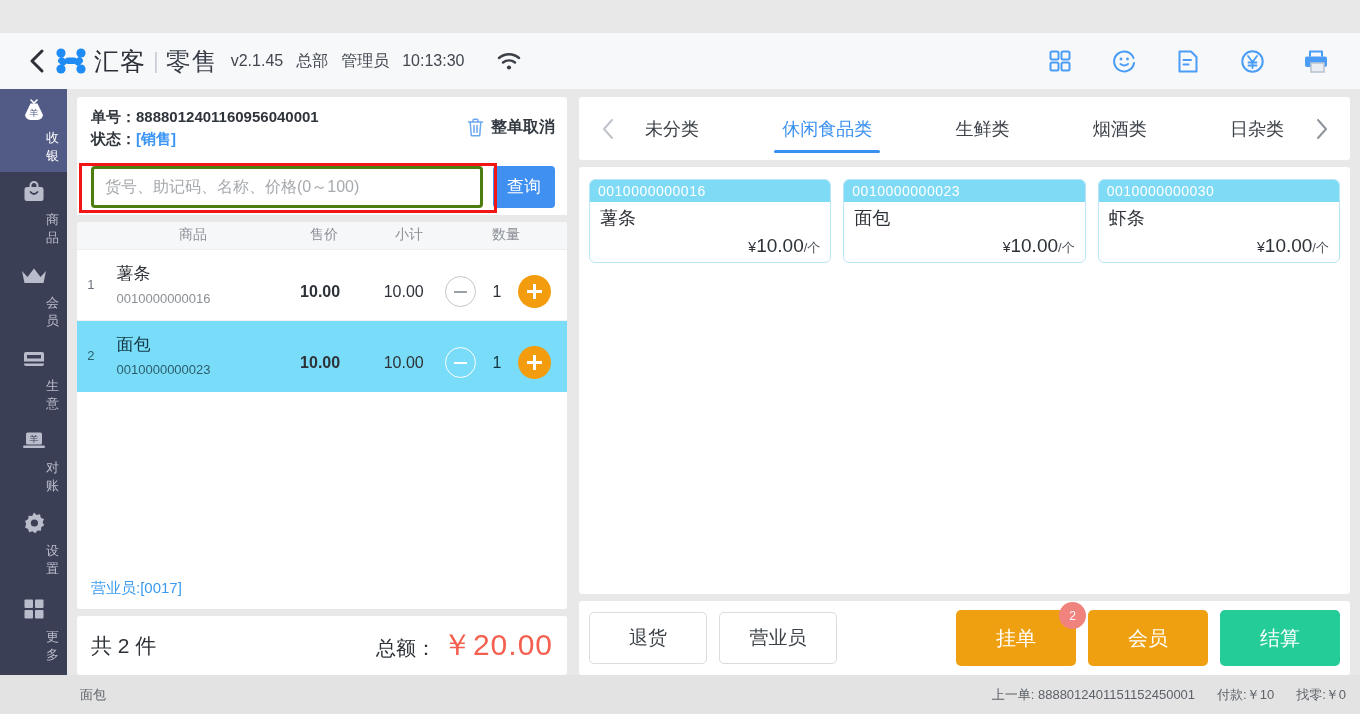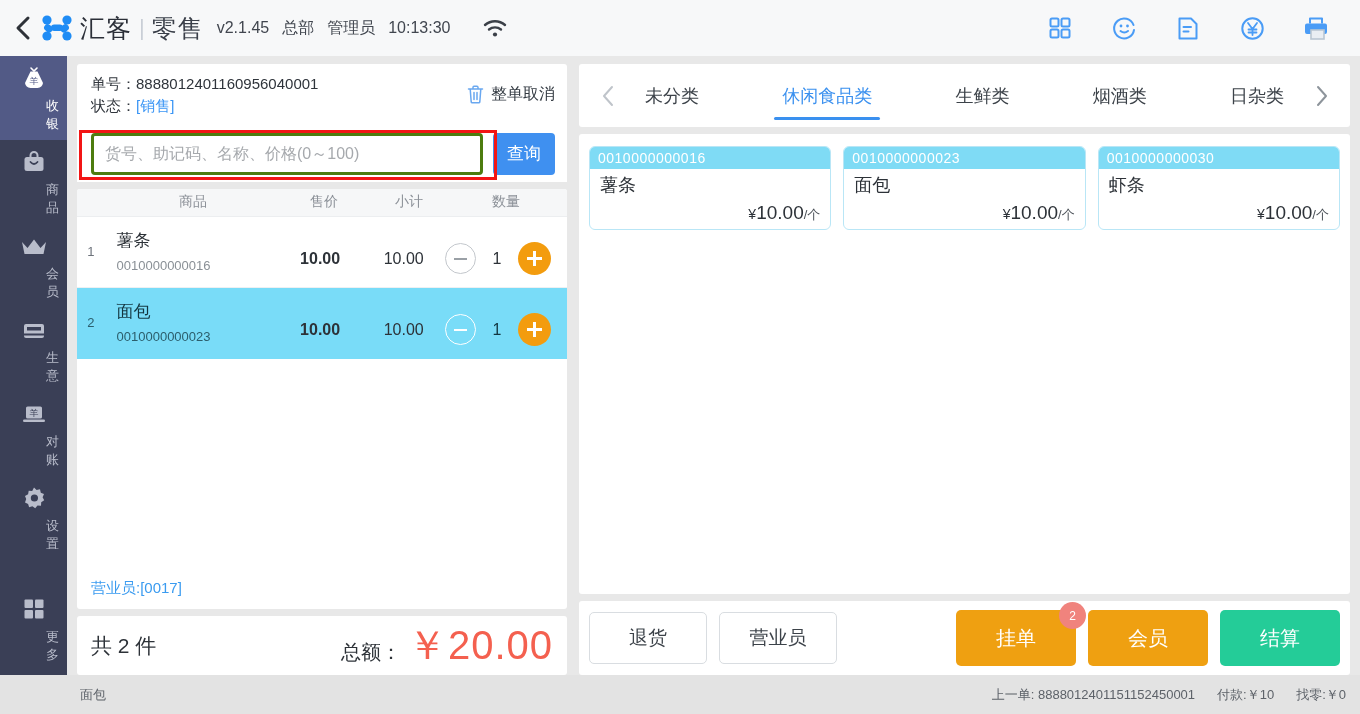--- a/index.html
+++ b/index.html
@@ -7,21 +7,21 @@
     width: 1360px; height: 714px;
     font-family: "Liberation Sans", "DejaVu Sans", sans-serif;
     background: #e8e8e8;
     overflow: hidden;
   }
   .app { position: relative; width: 1360px; height: 714px; display: flex; flex-direction: column; }
 
   
   .topbar {
     height: 56px; background: #f7f8f9; display: flex; align-items: center;
-    padding: 0 16px 0 10px; flex: 0 0 56px; position: relative; z-index: 5;
+    padding: 0 16px 0 24px; flex: 0 0 56px; position: relative; z-index: 5; margin-top: 33px;
   }
   .back-chevron { width: 26px; height: 26px; display: flex; align-items: center; justify-content: center; cursor: pointer; }
   .logo-mark { margin: 0 6px 0 4px; display: flex; align-items: center; }
   .brand { font-size: 25px; color: #2b2f38; letter-spacing: 1px; font-weight: 500; }
   .brand-sep { color: #c9ced6; font-size: 22px; margin: 0 7px; font-weight: 300; }
   .brand-sub { font-size: 25px; color: #3a3f49; letter-spacing: 1px; }
   .meta { font-size: 16px; color: #41464f; margin-left: 13px; }
   .wifi { margin-left: 32px; display: flex; align-items: center; }
   .topbar-right { margin-left: auto; display: flex; align-items: center; gap: 36px; padding-right: 14px; }
   .tb-icon { width: 28px; height: 28px; display: flex; align-items: center; justify-content: center; cursor: pointer; }
@@ -40,21 +40,21 @@
   .side-label { font-size: 13px; letter-spacing: 1px; padding-left: 46px; }
   .side-spacer { flex: 1; }
 
   
   .main { flex: 1; display: flex; gap: 12px; padding: 8px 10px 0 10px; min-width: 0; background: #e8e8e8; }
 
   .left-col { width: 490px; flex: 0 0 490px; display: flex; flex-direction: column; gap: 7px; min-height: 0; }
   .card { background: #ffffff; border-radius: 3px; }
 
   
-  .order-head { padding: 9px 12px 9px 14px; display: flex; align-items: flex-start; }
+  .order-head { padding: 9px 12px 9px 14px; display: flex; align-items: flex-start; font-weight: bold; }
   .order-lines { flex: 1; line-height: 1.45; }
   .ol { font-size: 15px; color: #33383f; white-space: nowrap; }
   .ol .lbl { color: #31363d; }
   .ol .val { color: #2f343b; }
   .ol .status { color: #3a95f5; }
   .cancel-all { display: flex; align-items: center; gap: 7px; cursor: pointer; padding-top: 11px; }
   .cancel-all span { font-size: 16px; color: #333a42; }
 
   
   .search-row { display: flex; align-items: center; gap: 10px; padding: 0 12px 0 14px; height: 56px; position: relative; background: #fff; }
@@ -107,21 +107,21 @@
   .btn-plus i, .btn-plus b { position: absolute; background: #fff; }
   .btn-plus i { width: 15px; height: 2.4px; }
   .btn-plus b { width: 2.4px; height: 15px; }
 
   
   .clerk { height: 42px; display: flex; align-items: center; padding: 0 14px; font-size: 15px; color: #3a9bf0; cursor: pointer; }
   .totals { height: 59px; display: flex; align-items: center; padding: 0 14px; }
   .tot-left { font-size: 21px; color: #2d3238; }
   .tot-right { margin-left: auto; display: flex; align-items: baseline; gap: 6px; }
   .tot-label { font-size: 20px; color: #2d3238; }
-  .tot-amount { font-size: 40px; color: #f4604f; letter-spacing: 1px; }
+  .tot-amount { font-size: 30px; color: #f4604f; letter-spacing: 1px; }
 
   
   .right-col { flex: 1; display: flex; flex-direction: column; gap: 7px; min-width: 0; }
   .tabs-card { height: 63px; display: flex; align-items: stretch; padding: 0 6px; }
   .tab-arrow { width: 46px; display: flex; align-items: center; justify-content: center; cursor: pointer; color: #b9bec4; }
   .tabs { flex: 1; display: flex; align-items: stretch; justify-content: space-between; }
   .tab {
     display: flex; align-items: center; justify-content: center; position: relative;
     font-size: 18px; color: #3c4249; cursor: pointer; padding: 0 14px;
   }

